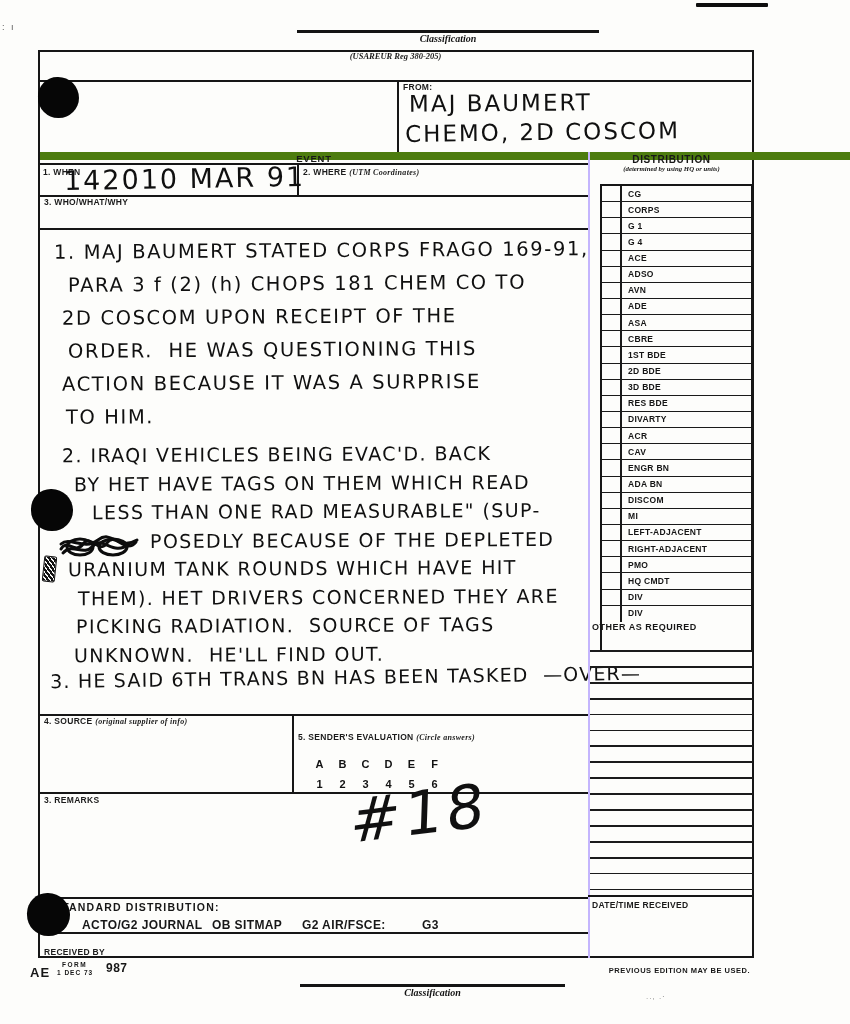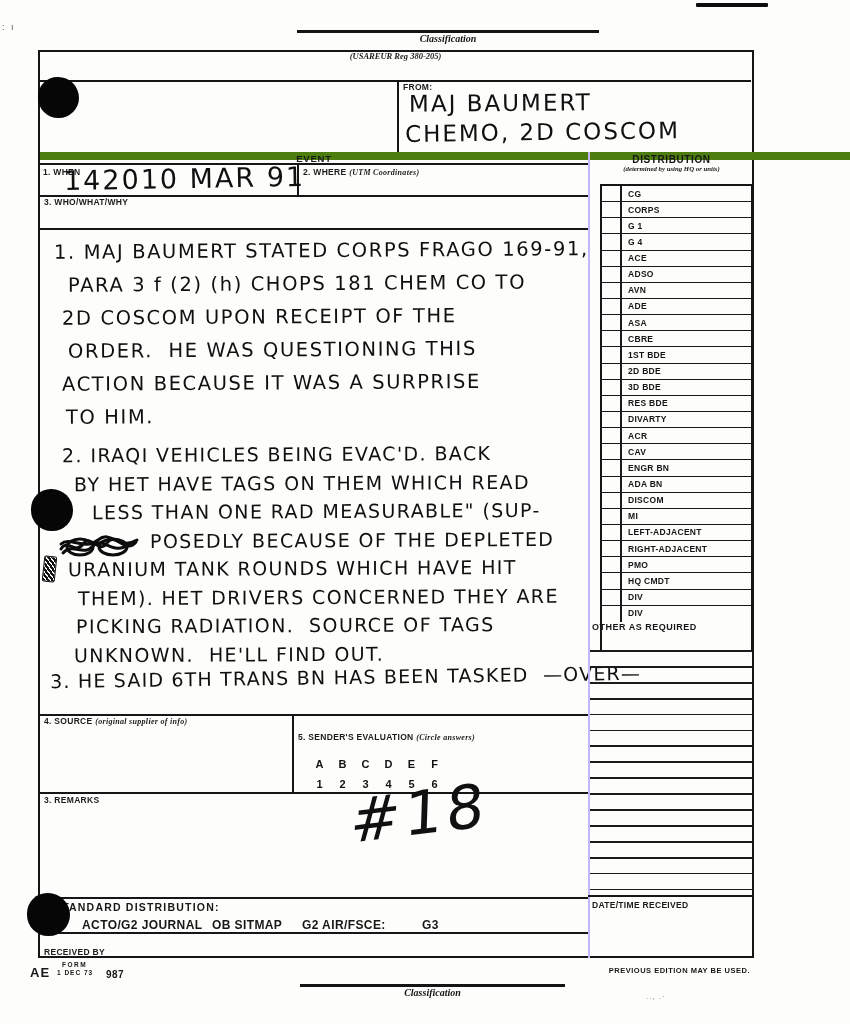--- a/index.html
+++ b/index.html
@@ -87,21 +87,21 @@
   .dtr-box{left:-2px;top:743px;width:165px;height:33px;border-top:2.5px solid #161616;}
   .jn-box{left:-2px;top:776px;width:165px;height:30px;border-top:2.5px solid #161616;}
   
   .dot{background:#060606;border-radius:48% 52% 50% 50%;z-index:6;}
   .dot-top{left:38px;top:77px;width:41px;height:41px;}
   .dot-bot{left:27px;top:893px;width:43px;height:43px;}
   
   .f-ae{left:30px;top:965px;font-weight:bold;font-size:13px;letter-spacing:1px;}
   .f-form{left:62px;top:961px;font-weight:bold;font-size:6.5px;letter-spacing:1.5px;}
   .f-date{left:57px;top:969px;font-weight:bold;font-size:6.5px;letter-spacing:1px;}
-  .f-num{left:106px;top:961px;font-weight:bold;font-size:10px;letter-spacing:.5px;margin-top:8px;}
+  .f-num{left:106px;top:961px;font-weight:bold;font-size:12px;letter-spacing:.5px;}
   .f-prev{left:460px;top:966px;width:290px;text-align:right;font-weight:bold;font-size:7.5px;letter-spacing:.5px;}
   .bot-line{left:300px;top:984px;width:265px;height:2.5px;background:#141414;}
   .bot-class{left:300px;top:987px;width:265px;text-align:center;
     font-family:"Liberation Serif",serif;font-style:italic;font-weight:bold;font-size:10px;color:#131313;}
   .bot-squiggle{left:646px;top:992px;width:34px;height:8px;color:#8a8a8a;font-size:8px;letter-spacing:1px;}
 </style>
 </head>
 <body>
 
 <div class="abs top-line"></div>

